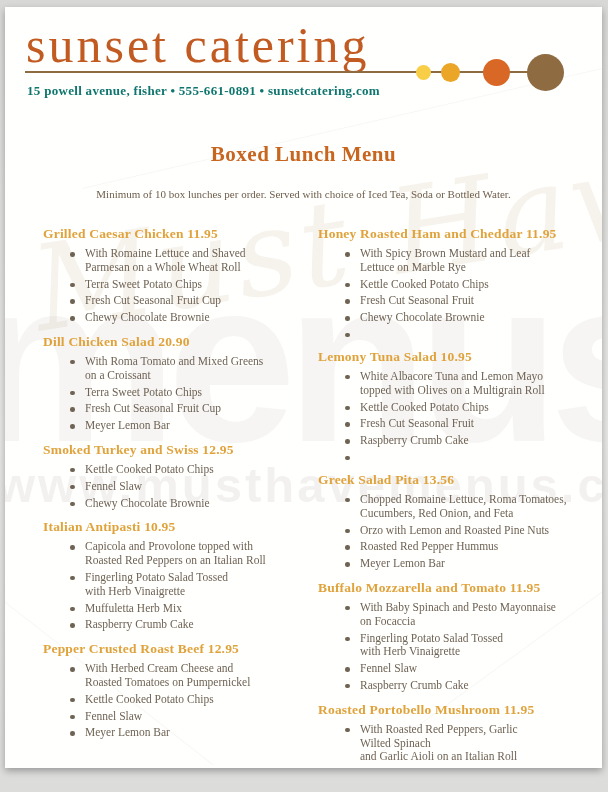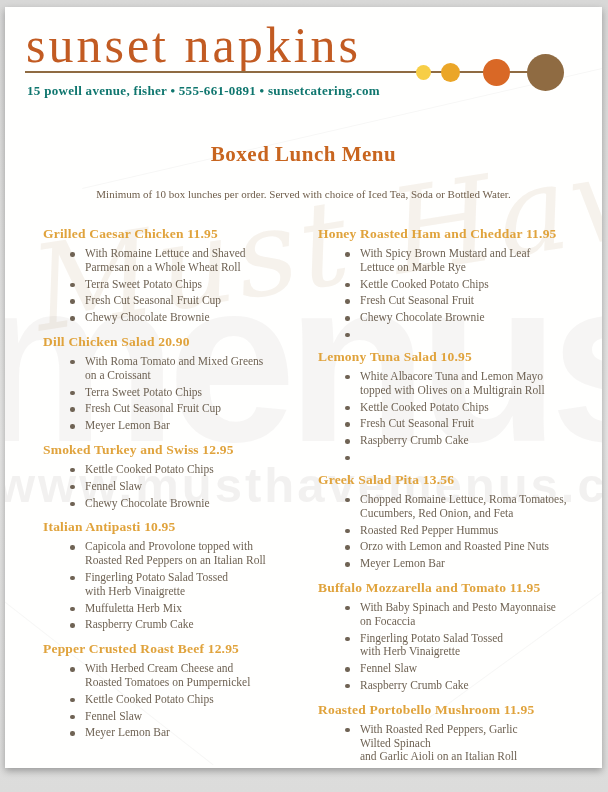--- a/index.html
+++ b/index.html
@@ -100,21 +100,21 @@
 <div class="photo">
   <div class="page">
 
     <div class="wm wm-script">Must Have</div>
     <div class="wm wm-big">menus</div>
     <div class="wm wm-url">www.musthavemenus.com</div>
     <div class="crease crease-1"></div>
     <div class="crease crease-2"></div>
     <div class="crease crease-3"></div>
 
-    <div class="brand">sunset napkins</div>
+    <div class="brand">sunset catering</div>
     <div class="rule"></div>
     <span class="dot dot-1" style="background: rgb(247, 206, 70);"></span>
     <span class="dot dot-2" style="background: rgb(235, 166, 40);"></span>
     <span class="dot dot-3" style="background: rgb(217, 104, 38);"></span>
     <span class="dot dot-4" style="background: rgb(143, 107, 66);"></span>
     <div class="contact">15 powell avenue, fisher  •  555-661-0891 •   sunsetcatering.com</div>
 
     <div class="menu-head">
       <div class="menu-title">Boxed Lunch Menu</div>
       <div class="menu-sub">
@@ -195,22 +195,22 @@
               <li>Fresh Cut Seasonal Fruit</li>
               <li>Raspberry Crumb Cake</li>
               <li></li>
             </ul>
           </div>
           <div class="section">
             <div class="section-title">Greek Salad Pita 13.56</div>
             <ul class="items">
               <li>Chopped Romaine Lettuce, Roma Tomatoes,
 Cucumbers, Red Onion, and Feta</li>
+              <li>Orzo with Lemon and Roasted Pine Nuts</li>
               <li>Roasted Red Pepper Hummus</li>
-              <li>Orzo with Lemon and Roasted Pine Nuts</li>
               <li>Meyer Lemon Bar</li>
             </ul>
           </div>
           <div class="section">
             <div class="section-title">Buffalo Mozzarella and Tomato 11.95</div>
             <ul class="items">
               <li>With Baby Spinach and Pesto Mayonnaise
 on Focaccia</li>
               <li>Fingerling Potato Salad Tossed
 with Herb Vinaigrette</li>

